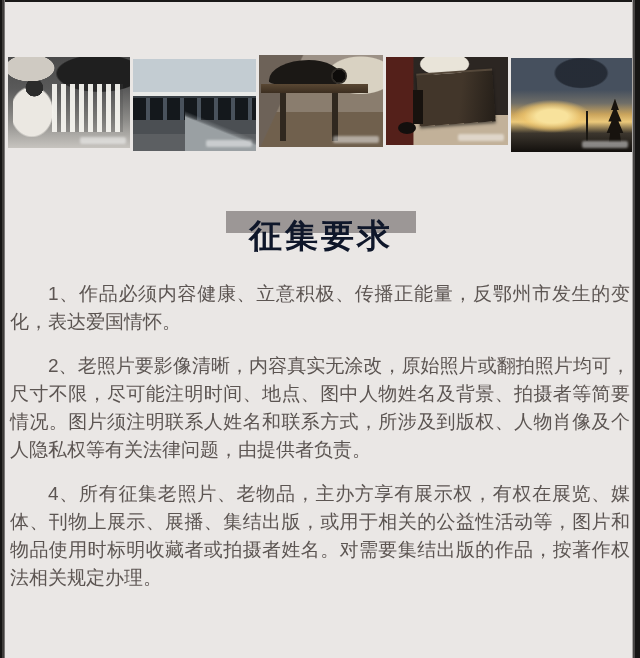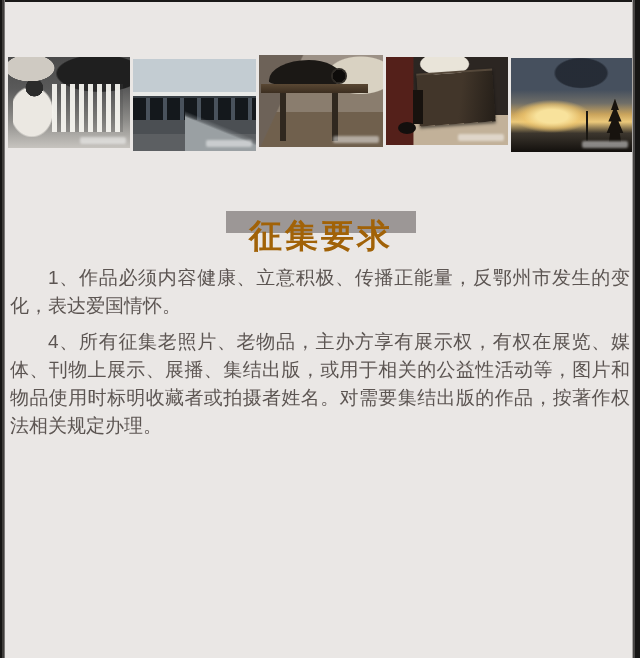--- a/index.html
+++ b/index.html
@@ -82,26 +82,26 @@
       clip-path:polygon(50% 0,68% 26%,58% 26%,80% 52%,66% 52%,88% 78%,72% 78%,78% 100%,22% 100%,28% 78%,12% 78%,34% 52%,20% 52%,42% 26%,32% 26%);}
   .p5 .pole{position:absolute;left:62%;bottom:12%;width:1.5px;height:30px;background:#1a1712;}
 
   .wm{position:absolute;right:4px;bottom:4px;width:46px;height:7px;border-radius:2px;
       background:rgba(255,255,255,.55);filter:blur(1px);opacity:.85;}
 
   
   .title-wrap{position:absolute;top:211px;left:226px;width:190px;height:52px;}
   .title-bar{position:absolute;top:0;left:0;width:190px;height:22px;background:#9c9796;}
   .title-text{position:absolute;top:7px;left:50%;transform:translateX(-50%);
-      font-size:33px;font-weight:700;color:#a16207;letter-spacing:3px;white-space:nowrap;line-height:1.1;}
+      font-size:33px;font-weight:700;color:#0f172a;letter-spacing:3px;white-space:nowrap;line-height:1.1;}
 
   
   .req{position:absolute;left:10px;top:264px;width:620px;
       font-size:19px;line-height:28px;color:#5c5552;text-align:justify;}
-  .req p{margin:0 0 8px;text-indent:2em;}
+  .req p{margin:16px 0 8px;text-indent:2em;}
 </style>
 </head>
 <body>
 
 <div class="edge-top"></div>
 <div class="edge-left"></div>
 <div class="edge-right"></div>
 
 <div class="gallery">
   <figure class="photo p1" style="margin:2px 0 0 0;" title="老照片：车间晾晒劳作（黑白）">
@@ -134,14 +134,15 @@
   </figure>
 </div>
 
 <div class="title-wrap">
   <div class="title-bar"></div>
   <div class="title-text">征集要求</div>
 </div>
 
 <section class="req">
   <p>1、作品必须内容健康、立意积极、传播正能量，反鄂州市发生的变化，表达爱国情怀。</p>
+  <p>2、老照片要影像清晰，内容真实无涂改，原始照片或翻拍照片均可，尺寸不限，尽可能注明时间、地点、图中人物姓名及背景、拍摄者等简要情况。图片须注明联系人姓名和联系方式，所涉及到版权、人物肖像及个人隐私权等有关法律问题，由提供者负责。</p>
   <p>4、所有征集老照片、老物品，主办方享有展示权，有权在展览、媒体、刊物上展示、展播、集结出版，或用于相关的公益性活动等，图片和物品使用时标明收藏者或拍摄者姓名。对需要集结出版的作品，按著作权法相关规定办理。</p>
 </section>
 
 </body></html>

